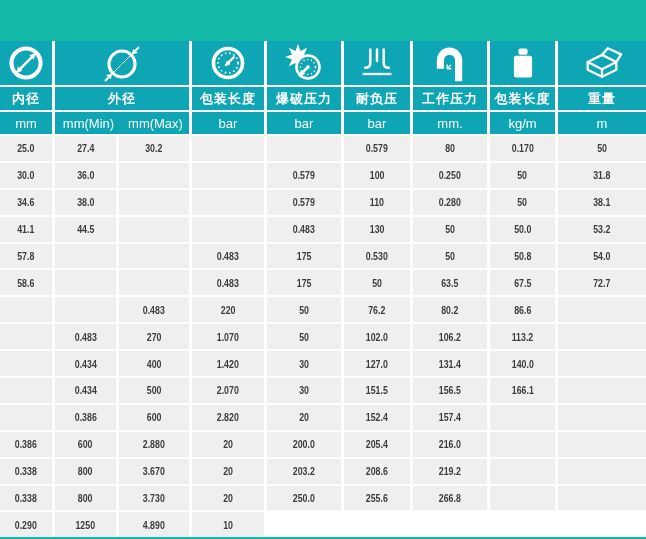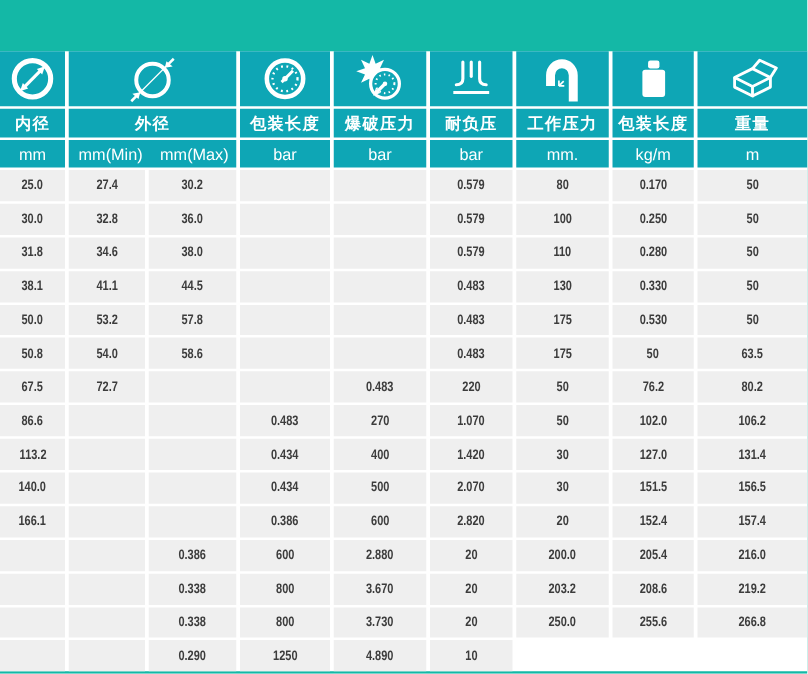--- a/index.html
+++ b/index.html
@@ -159,23 +159,20 @@
         <span>0.170</span>
       </div>
   <div class="td">
         <span>50</span>
       </div>
 
   <div class="td">
         <span>30.0</span>
       </div>
   <div class="td">
-        <span>32.8</span>
-      </div>
-  <div class="td">
         <span>36.0</span>
       </div>
   <div class="td">
         <span></span>
       </div>
   <div class="td">
         <span></span>
       </div>
   <div class="td">
         <span>0.579</span>
@@ -231,23 +228,20 @@
         <span></span>
       </div>
   <div class="td">
         <span></span>
       </div>
   <div class="td">
         <span>0.483</span>
       </div>
   <div class="td">
         <span>130</span>
-      </div>
-  <div class="td">
-        <span>0.330</span>
       </div>
   <div class="td">
         <span>50</span>
       </div>
 
   <div class="td">
         <span>50.0</span>
       </div>
   <div class="td">
         <span>53.2</span>

